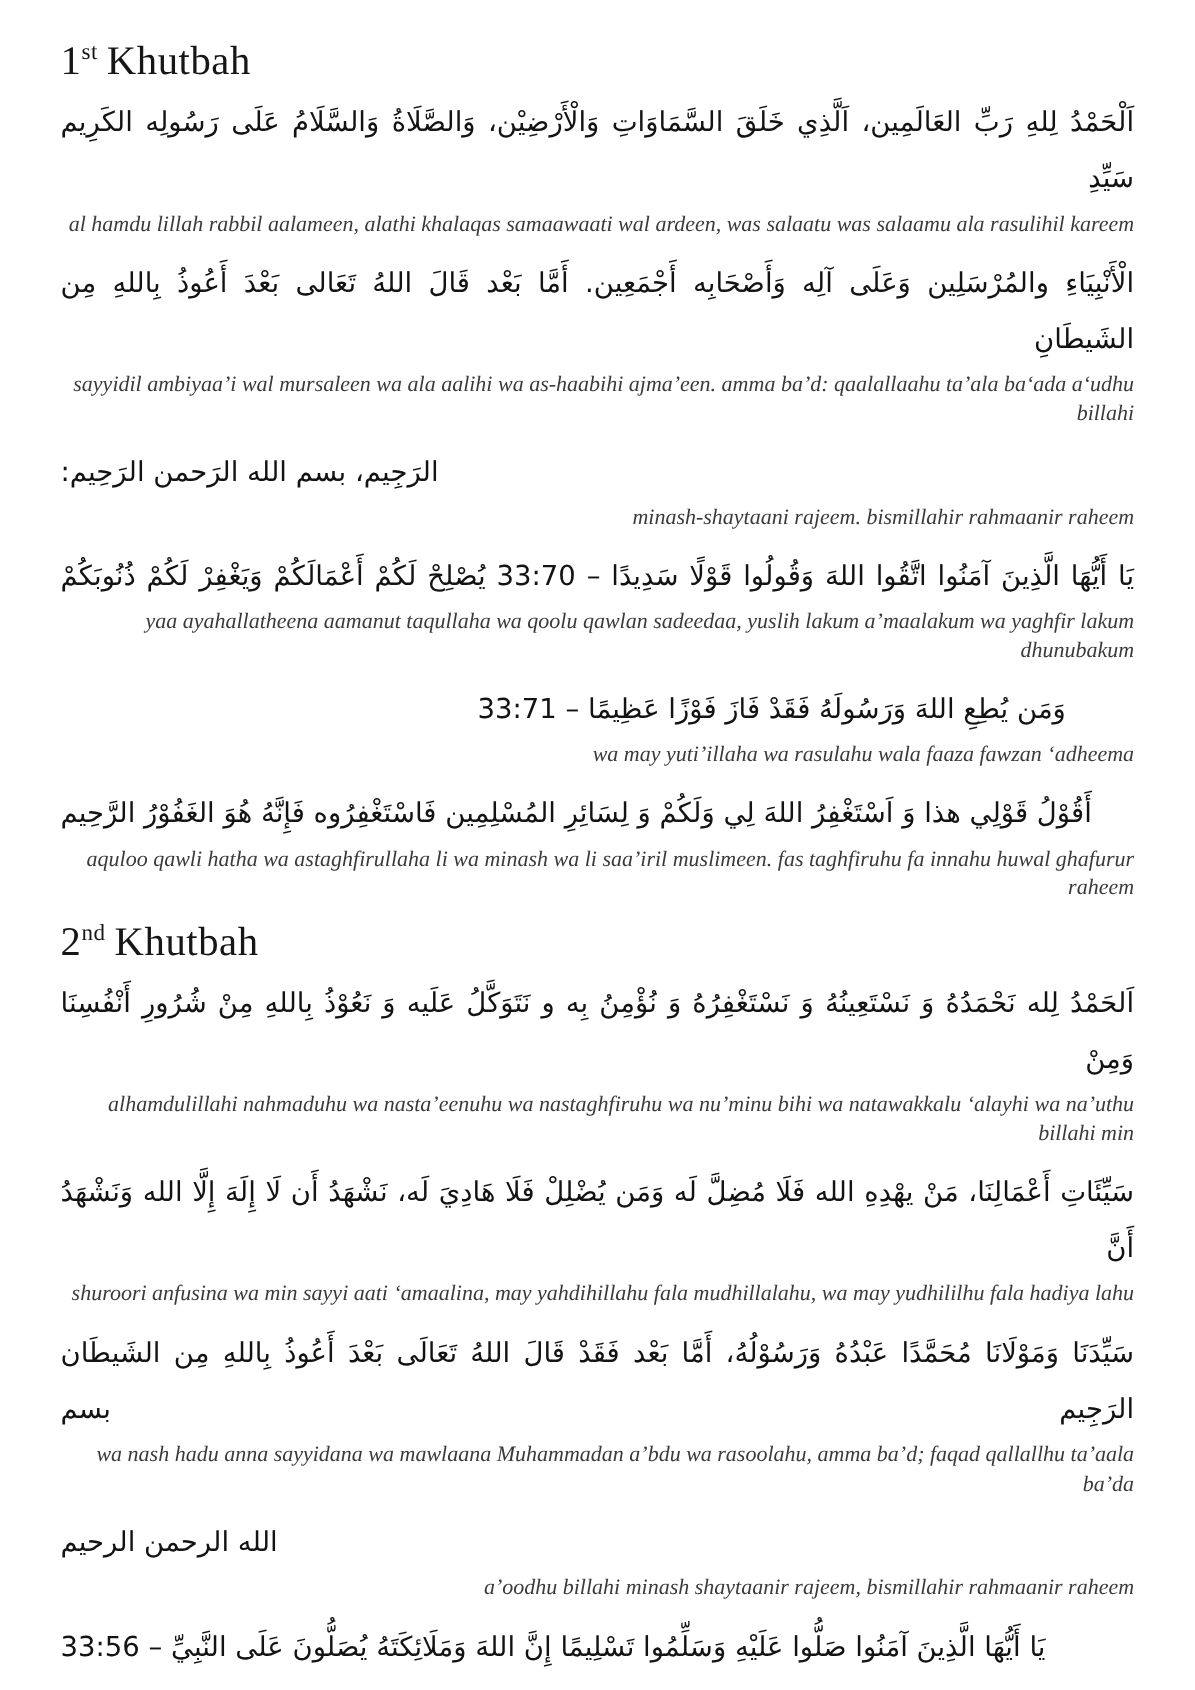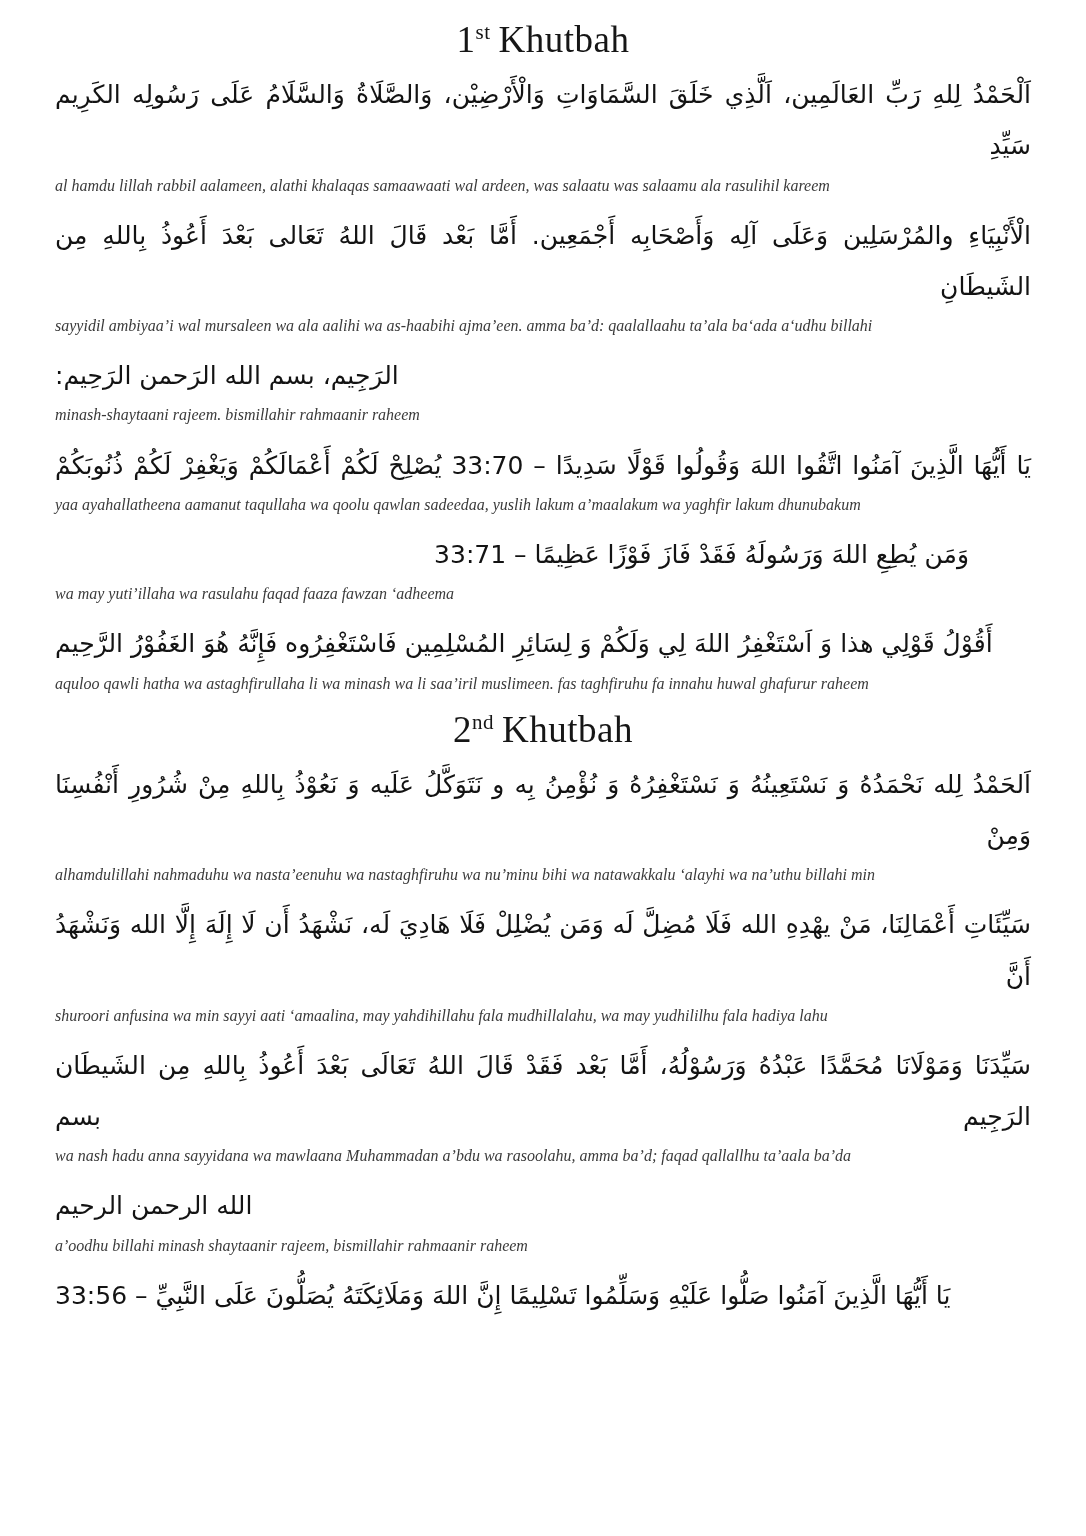--- a/index.html
+++ b/index.html
@@ -12,26 +12,26 @@
   }
   .page {
     box-sizing: border-box;
     width: 1086px;
     height: 1536px;
     padding: 18px 55px 0 55px;
     background: #ffffff;
     color: #141414;
   }
   h1.kh {
-    text-align: center;
+    text-align: left;
     font-family: "Liberation Serif", serif;
     font-weight: 400;
     font-size: 37px;
     letter-spacing: 0.5px;
-    margin: 0 0 8px 0;
+    margin: 16px 0 8px 0;
     color: #161616;
   }
   h1.kh.second { margin-top: 6px; }
   h1.kh sup { font-size: 21px; line-height: 0; }
   h1.kh .kh-word { margin-left: 0.22em; }
   .block { margin: 0 0 14px 0; }
   .ar {
     direction: rtl;
     font-family: "DejaVu Sans", sans-serif;
     font-size: 25px;
@@ -44,23 +44,23 @@
     text-align-last: justify;
   }
   .ar.al-right { text-align: left; }
   .ar.al-verse {
     text-align: right;
     padding-right: 62px;
   }
   .tr {
     font-family: "Liberation Serif", serif;
     font-style: italic;
-    font-size: 16px;
+    font-size: 20px;
     line-height: 1.32;
-    text-align: left;
+    text-align: right;
     color: #3a3a3a;
     margin-top: 3px;
   }
 </style>
 </head>
 <body>
 
 <div class="page">
 
   <h1 class="kh"><span>1</span><sup>st</sup><span class="kh-word">Khutbah</span></h1>
@@ -80,21 +80,21 @@
     <div class="tr">minash-shaytaani rajeem. bismillahir rahmaanir raheem</div>
   </div>
 
   <div class="block">
     <div class="ar al-just" dir="rtl">يَا أَيُّهَا الَّذِينَ آمَنُوا اتَّقُوا اللهَ وَقُولُوا قَوْلًا سَدِيدًا – 33:70 يُصْلِحْ لَكُمْ أَعْمَالَكُمْ وَيَغْفِرْ لَكُمْ ذُنُوبَكُمْ</div>
     <div class="tr">yaa ayahallatheena aamanut taqullaha wa qoolu qawlan sadeedaa, yuslih lakum a’maalakum wa yaghfir lakum dhunubakum</div>
   </div>
 
   <div class="block">
     <div class="ar al-verse" dir="rtl">وَمَن يُطِعِ اللهَ وَرَسُولَهُ فَقَدْ فَازَ فَوْزًا عَظِيمًا – 33:71</div>
-    <div class="tr">wa may yuti’illaha wa rasulahu faqad faaza fawzan ‘adheema</div>
+    <div class="tr">wa may yuti’illaha wa rasulahu wala faaza fawzan ‘adheema</div>
   </div>
 
   <div class="block">
     <div class="ar al-right" dir="rtl">أَقُوْلُ قَوْلِي هذا وَ اَسْتَغْفِرُ اللهَ لِي وَلَكُمْ وَ لِسَائِرِ المُسْلِمِين فَاسْتَغْفِرُوه فَإِنَّهُ هُوَ الغَفُوْرُ الرَّحِيم</div>
     <div class="tr">aquloo qawli hatha wa astaghfirullaha li wa minash wa li saa’iril muslimeen. fas taghfiruhu fa innahu huwal ghafurur raheem</div>
   </div>
 
   <h1 class="kh second"><span>2</span><sup>nd</sup><span class="kh-word">Khutbah</span></h1>
 
   <div class="block">

